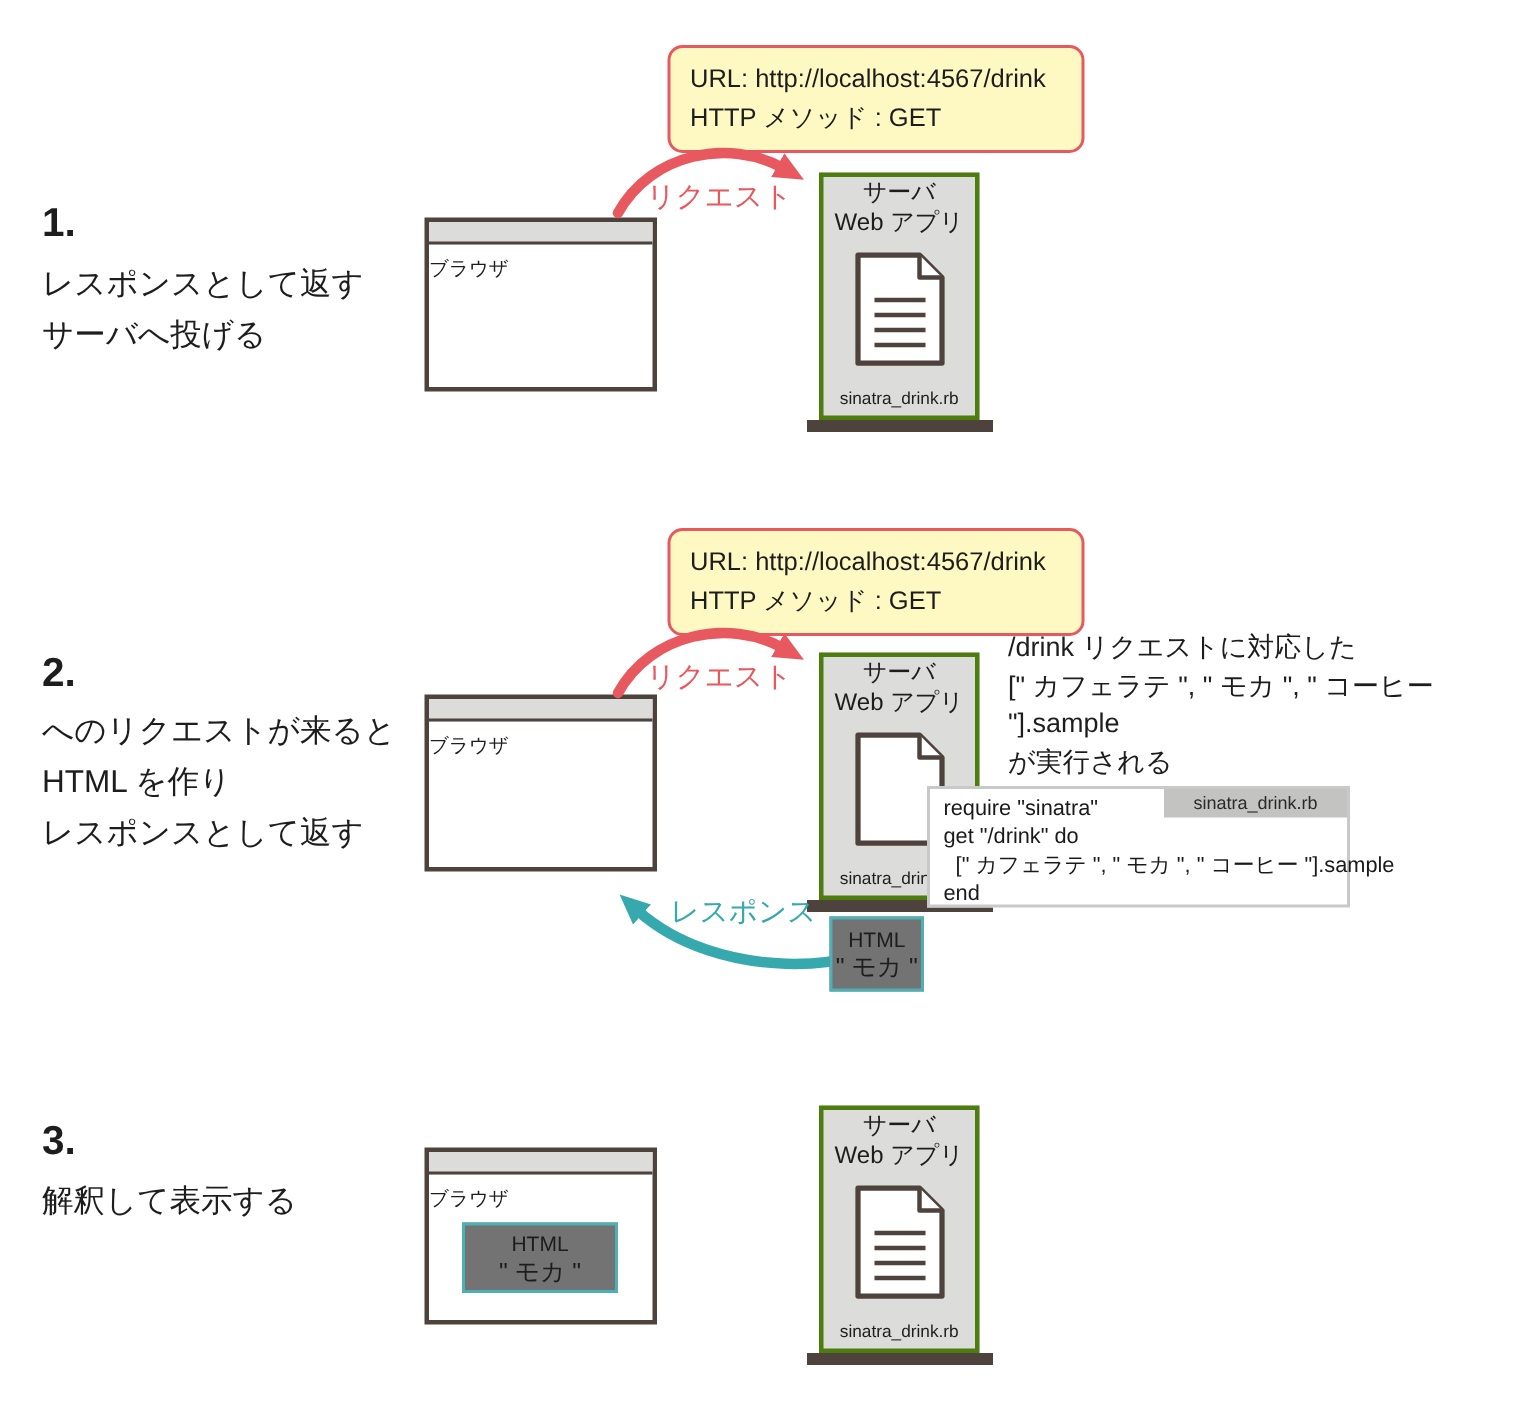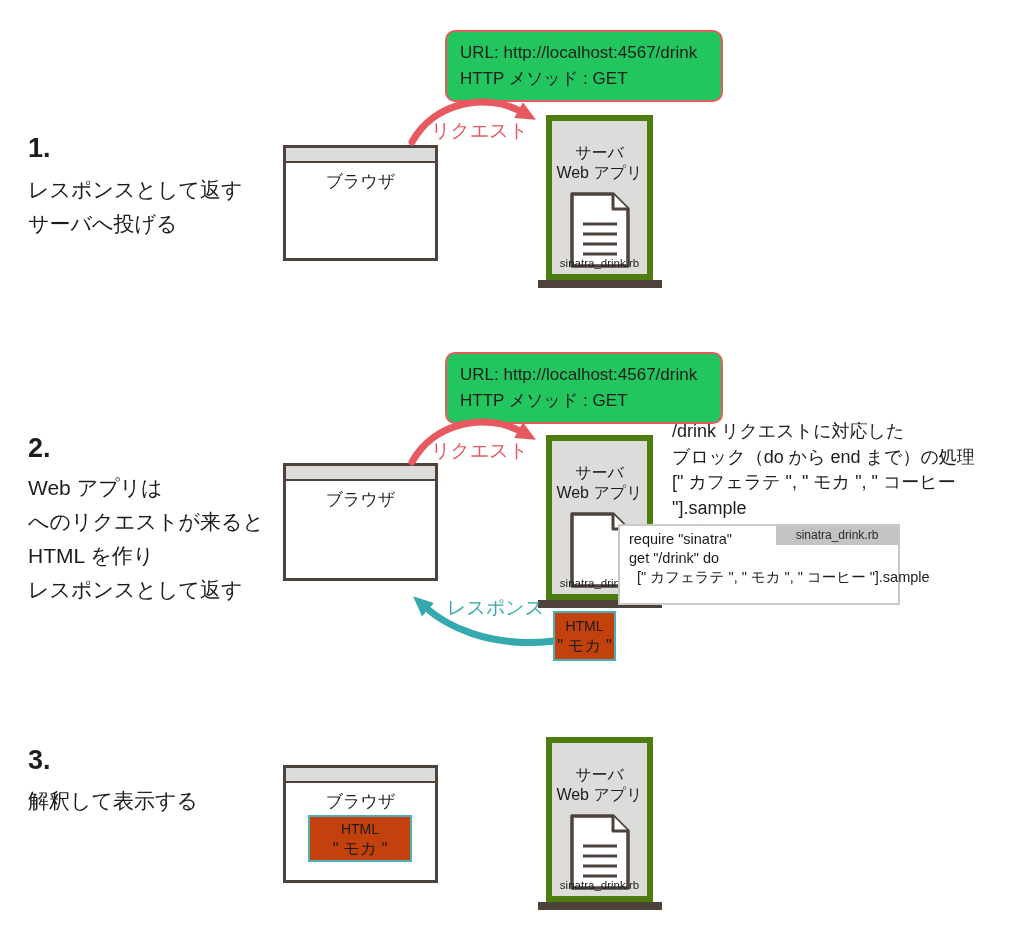--- a/index.html
+++ b/index.html
@@ -8,37 +8,37 @@
     font-family:"Liberation Sans","DejaVu Sans",sans-serif;color:#222;overflow:hidden;
   }
 
   
   .step-num{position:absolute;left:28px;font-size:27px;font-weight:bold;color:#1d1d1d;}
   .step-caption{position:absolute;left:28px;font-size:21px;line-height:34px;color:#1d1d1d;}
 
   
   .urlbox{
     position:absolute;left:445px;width:278px;box-sizing:border-box;
-    border:2.5px solid #e7595f;border-radius:10px;background:#22c55e;
+    border:2.5px solid #e7595f;border-radius:10px;background:#fef9c3;
     padding:8px 13px;font-size:17px;line-height:26px;color:#1d1d1d;
   }
 
   
   .browser{
     position:absolute;left:283px;width:155px;height:116px;box-sizing:border-box;
     border:3px solid #4d433c;background:#fff;
   }
   .browser .titlebar{height:13px;background:#dcdcda;border-bottom:2.5px solid #4d433c;}
-  .browser .blabel{text-align:center;margin-top:7px;font-size:17px;color:#1d1d1d;}
+  .browser .blabel{text-align:left;margin-top:7px;font-size:13px;color:#1d1d1d;}
 
   
   .server{
     position:absolute;left:546px;width:107px;height:165px;box-sizing:border-box;
-    border:6px solid #4d7c0f;background:#dcdcda;
-    display:flex;flex-direction:column;align-items:center;padding-top:22px;
+    border:3px solid #4d7c0f;background:#dcdcda;
+    display:flex;flex-direction:column;align-items:center;padding-top:1px;
   }
   .server .stitle{font-size:16px;line-height:20px;color:#1d1d1d;text-align:center;}
   .server .sfile{position:absolute;bottom:5px;left:0;width:100%;text-align:center;font-size:11.5px;color:#1d1d1d;}
   .server .doc{margin-top:8px;}
   .server-base{position:absolute;left:538px;width:124px;height:8px;background:#4d433c;}
 
   
   svg.arrow{position:absolute;overflow:visible;z-index:3;}
   .arrow-label{position:absolute;font-size:19px;font-weight:normal;z-index:3;}
   .req{color:#e7595f;}
@@ -54,21 +54,21 @@
     font-size:12px;line-height:19px;text-align:center;color:#2a2a2a;
   }
   .codebox .code-lines{padding:4px 0 0 9px;}
   .codebox .code-line{white-space:pre;font-size:14.5px;line-height:19px;color:#1a1a1a;}
 
   
   .note{position:absolute;left:672px;top:419px;font-size:18px;line-height:25.5px;color:#1d1d1d;}
 
   
   .htmlbox{
-    box-sizing:border-box;border:2.5px solid #4cb0b5;background:#c2410c;
+    box-sizing:border-box;border:2.5px solid #4cb0b5;background:#737373;
     display:flex;flex-direction:column;align-items:center;justify-content:center;
     color:#1d1d1d;z-index:4;
   }
   .htmlbox .h1{font-size:14px;line-height:18px;}
   .htmlbox .h2{font-size:16.5px;line-height:20px;}
   .htmlbox-float{position:absolute;left:553px;top:611px;width:63px;height:50px;}
   .htmlbox-inbrowser{position:absolute;left:22px;top:47px;width:104px;height:47px;}
 </style>
 </head>
 <body>
@@ -126,21 +126,20 @@
       <marker id="ar2" markerWidth="22" markerHeight="22" refX="4" refY="10" orient="auto" markerUnits="userSpaceOnUse">
         <path d="M0,1 L20,10 L0,19 Z" fill="#e7595f"></path>
       </marker>
     </defs>
     <path d="M10,52 C32,12 84,2 120,22" fill="none" stroke="#e7595f" stroke-width="7" stroke-linecap="round" marker-end="url(#ar2)"></path>
   </svg>
   <div class="arrow-label req" style="left:431px;top:438px">リクエスト</div>
 
   <div class="step-num" style="top:433px">2.</div>
   <div class="step-caption" style="top:471px">
-    <div>Web アプリは</div>
     <div>へのリクエストが来ると</div>
     <div>HTML を作り</div>
     <div>レスポンスとして返す</div>
   </div>
 
   <div class="browser" style="top:463px;height:118px">
     <div class="titlebar"></div>
     <div class="blabel">ブラウザ</div>
   </div>
 
@@ -150,31 +149,31 @@
     <svg class="doc" width="62" height="78" viewBox="0 0 62 78">
       <path d="M3,3 L44,3 L59,18 L59,75 L3,75 Z" fill="#fff" stroke="#4d433c" stroke-width="3.5" stroke-linejoin="round"></path>
       <path d="M44,3 L44,18 L59,18" fill="#fff" stroke="#4d433c" stroke-width="3" stroke-linejoin="round"></path>
     </svg>
     <div class="sfile">sinatra_drink.rb</div>
   </div>
   <div class="server-base" style="top:600px"></div>
 
   <div class="note">
     <div>/drink リクエストに対応した</div>
-    <div>ブロック（do から end まで）の処理</div>
     <div>[" カフェラテ ", " モカ ", " コーヒー "].sample</div>
     <div>が実行される</div>
   </div>
 
   <div class="codebox">
     <div class="tab">sinatra_drink.rb</div>
     <div class="code-lines">
       <div class="code-line">require "sinatra"</div>
       <div class="code-line">get "/drink" do</div>
       <div class="code-line">  [" カフェラテ ", " モカ ", " コーヒー "].sample</div>
+      <div class="code-line">end</div>
     </div>
   </div>
 
   <svg class="arrow" style="left:403px;top:585px" width="215" height="75">
     <defs>
       <marker id="at1" markerWidth="22" markerHeight="22" refX="4" refY="10" orient="auto" markerUnits="userSpaceOnUse">
         <path d="M0,1 L20,10 L0,19 Z" fill="#35a9ad"></path>
       </marker>
     </defs>
     <path d="M202,36 C172,64 76,70 22,22" fill="none" stroke="#35a9ad" stroke-width="7" stroke-linecap="round" marker-end="url(#at1)"></path>

